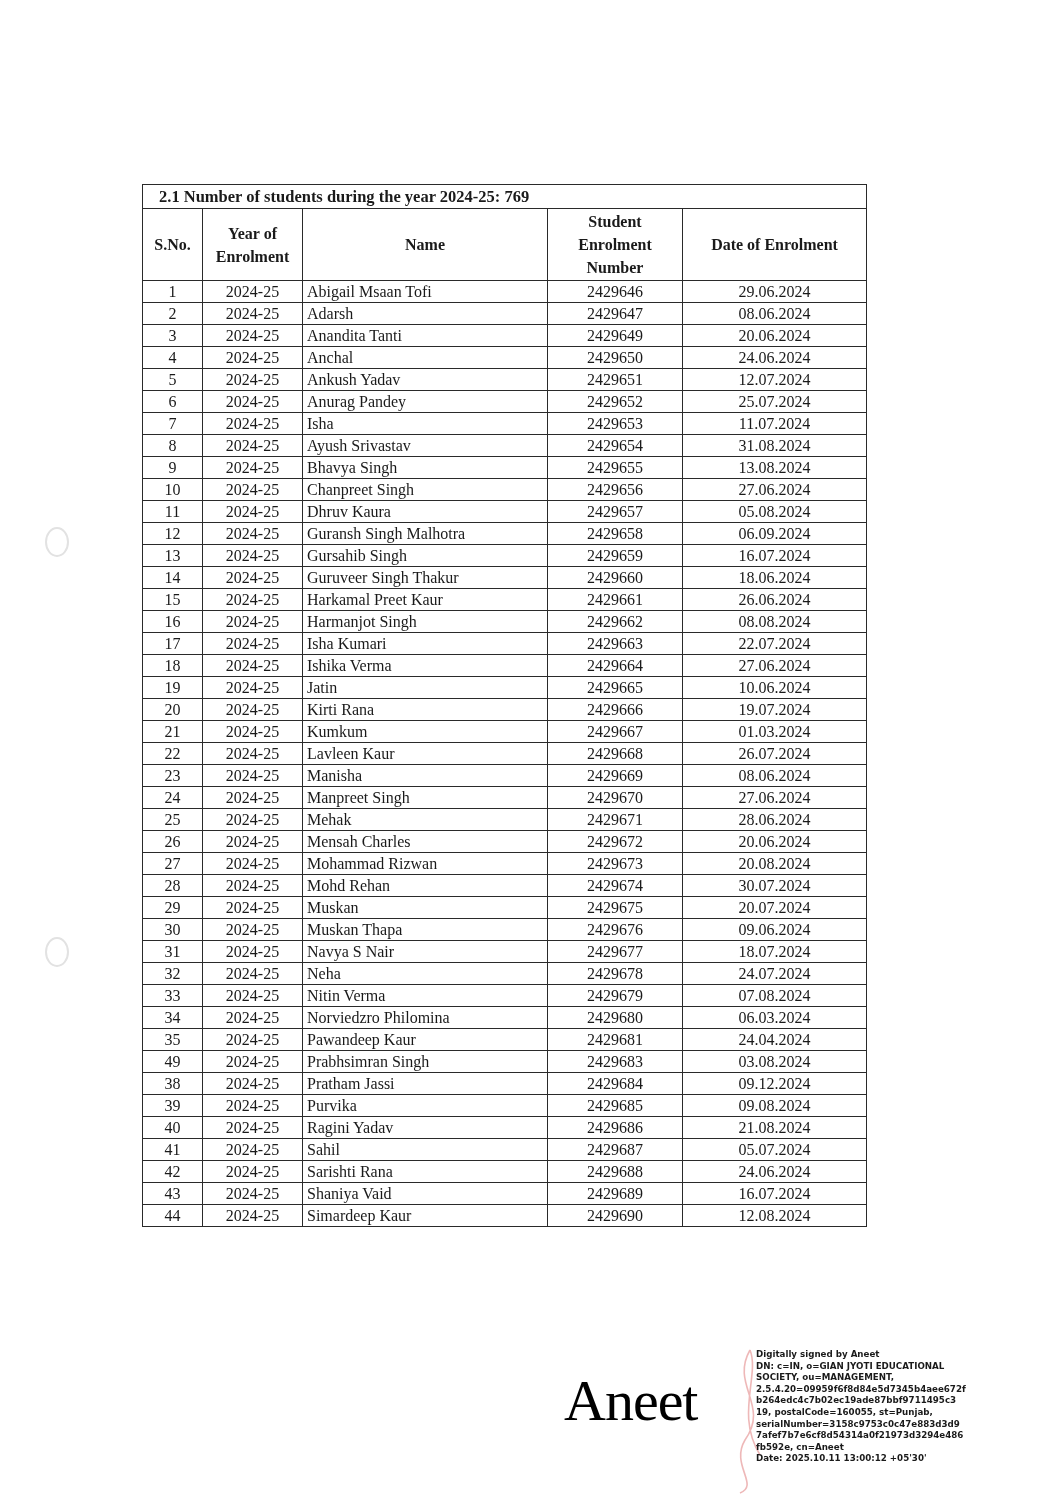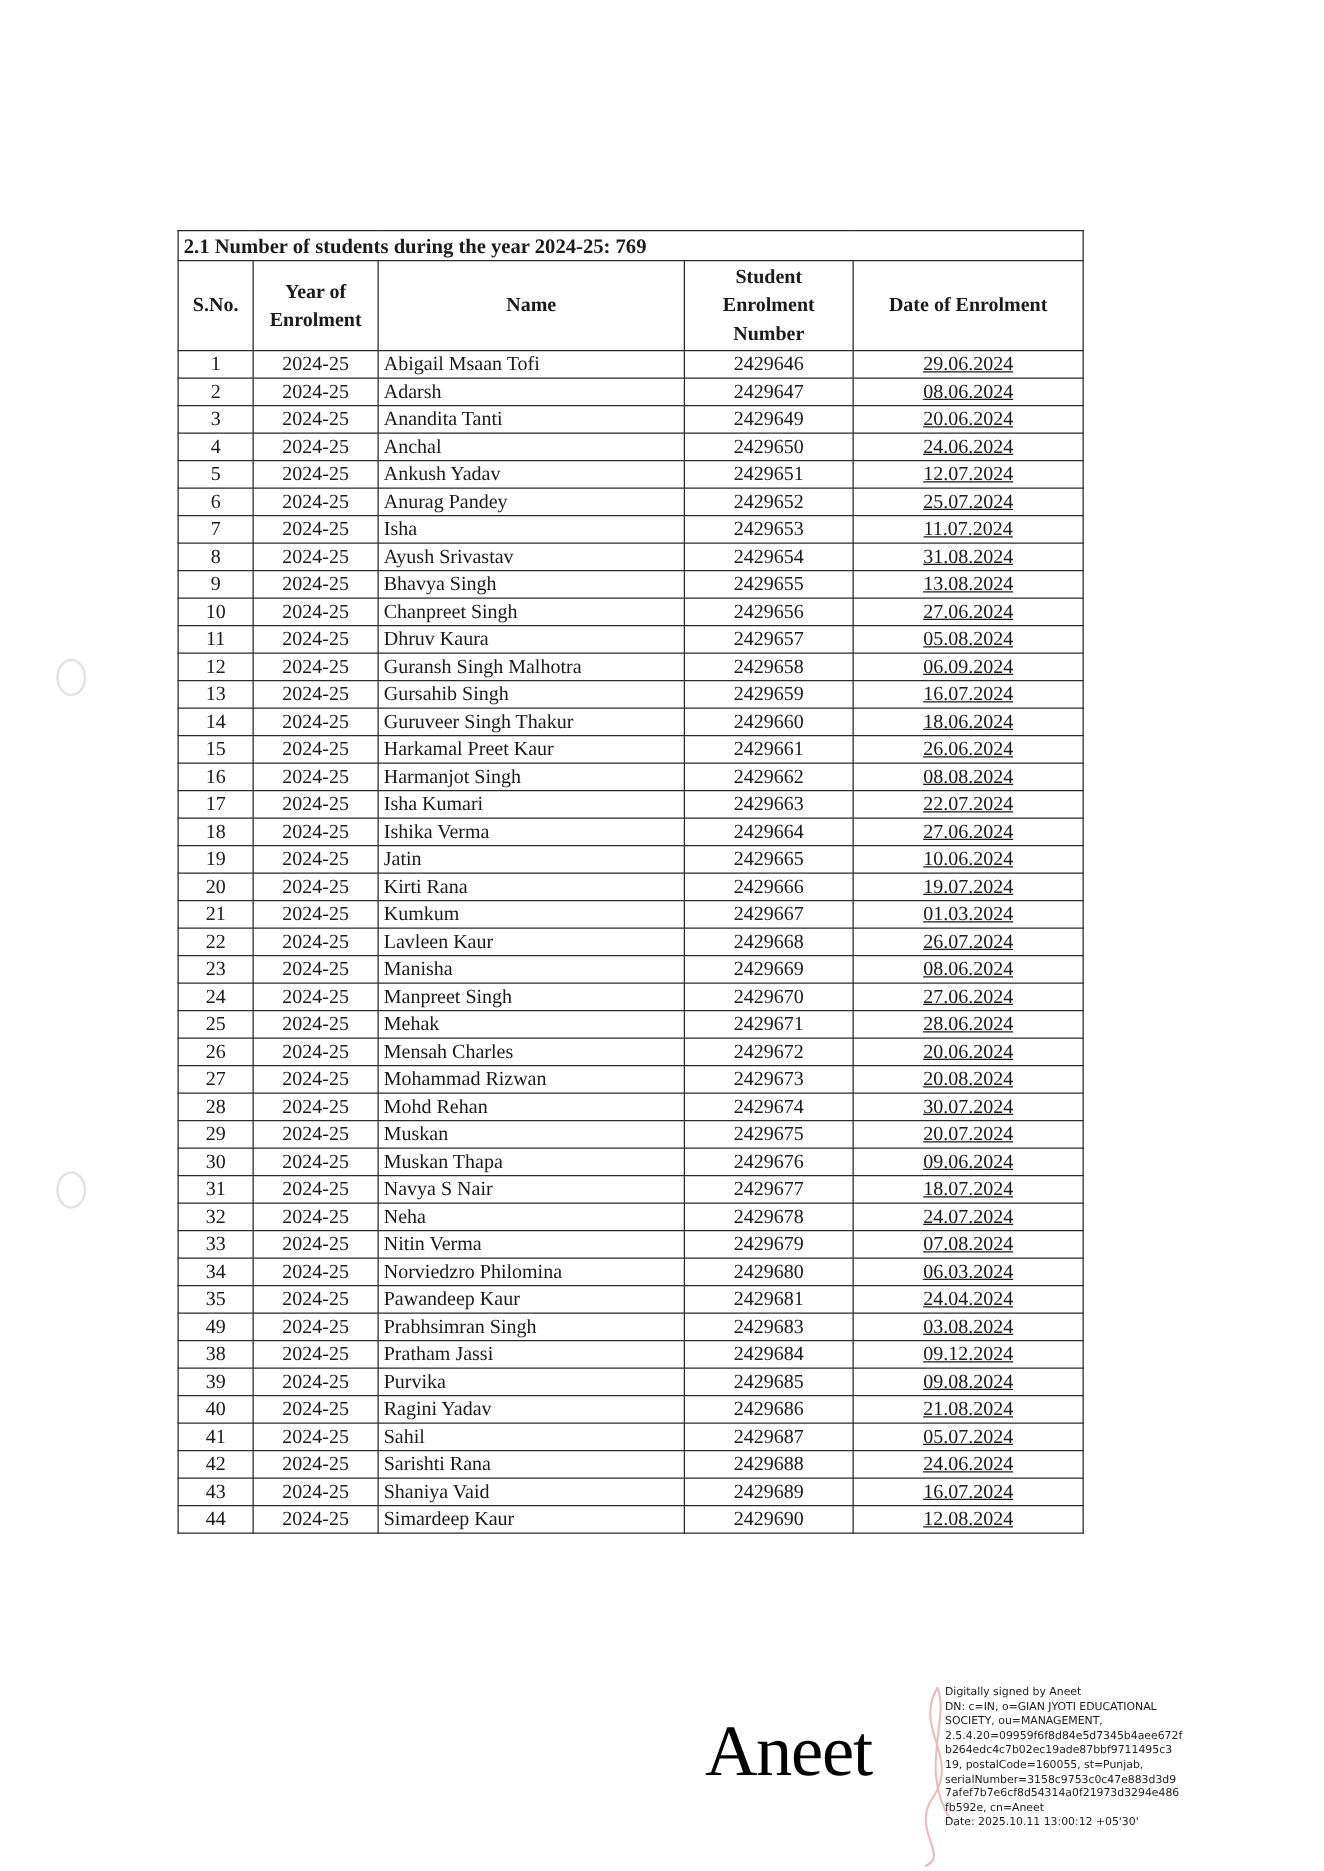--- a/index.html
+++ b/index.html
@@ -51,30 +51,30 @@
       font-size: 16px;
       line-height: 23px;
       text-align: center;
       padding: 1px 4px;
     }
     .caption-cell {
       text-align: left !important;
       font-weight: bold;
       font-size: 16.5px !important;
       height: 22px !important;
-      padding: 0 4px !important;
+      padding: 0 16px !important;
     }
     col.c-sno { width: 60px; }
     col.c-year { width: 100px; }
     col.c-name { width: 245px; }
     col.c-num { width: 135px; }
     col.c-date { width: 184px; }
     td.c { text-align: center; }
     td.l { text-align: left; }
-    td.date { text-align: center; padding-top: 3px; text-decoration: underline; }
+    td.date { text-align: center; padding-top: 3px; }
 
     .signature {
       position: absolute;
       left: 560px;
       top: 1345px;
       width: 400px;
       height: 150px;
     }
     .sig-name {
       position: absolute;
@@ -94,21 +94,21 @@
       position: absolute;
       left: 196px;
       top: 4px;
       font-family: "DejaVu Sans", "Liberation Sans", sans-serif;
       font-size: 8.7px;
       line-height: 11.6px;
       color: #1a1a1a;
       width: 200px;
       word-break: break-all;
     }
-    .sig-text div { white-space: nowrap; }
+    .sig-text div { white-space: nowrap; font-weight: bold; }
   </style>
 </head>
 <body>
 
 <div id="hole-1" class="punch-hole"></div>
 <div id="hole-2" class="punch-hole"></div>
 
 <div class="table-wrap">
   <table class="enrol">
     <colgroup>

